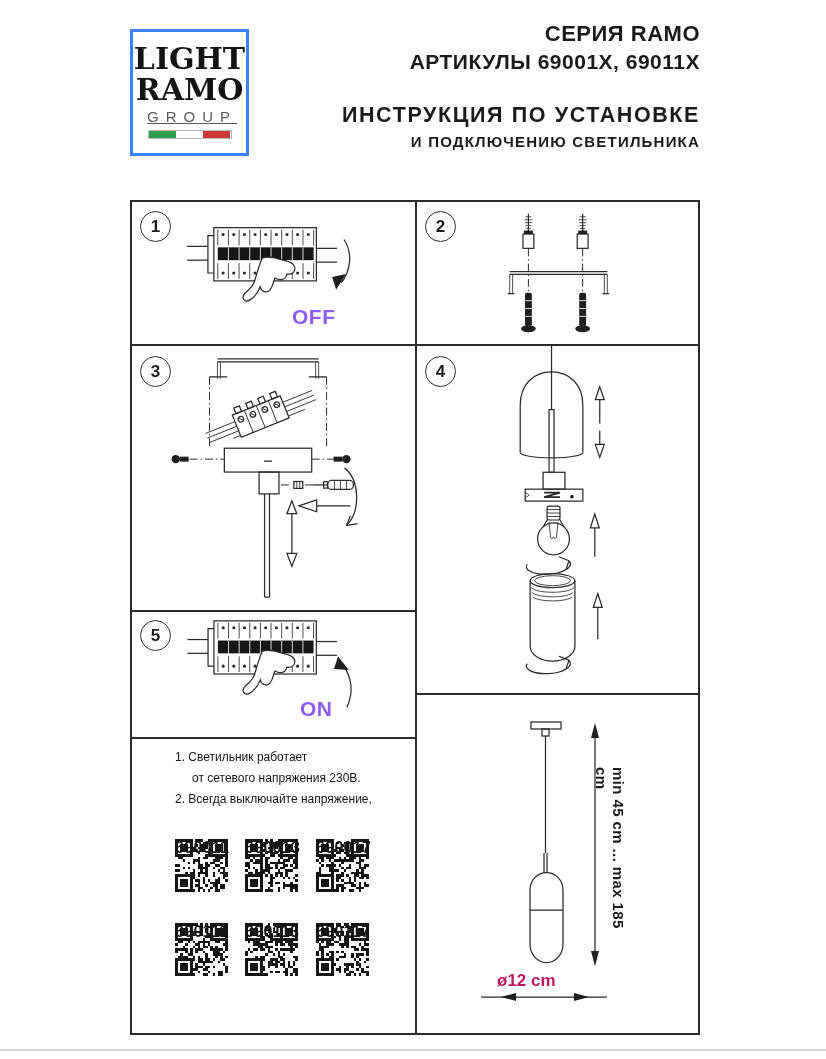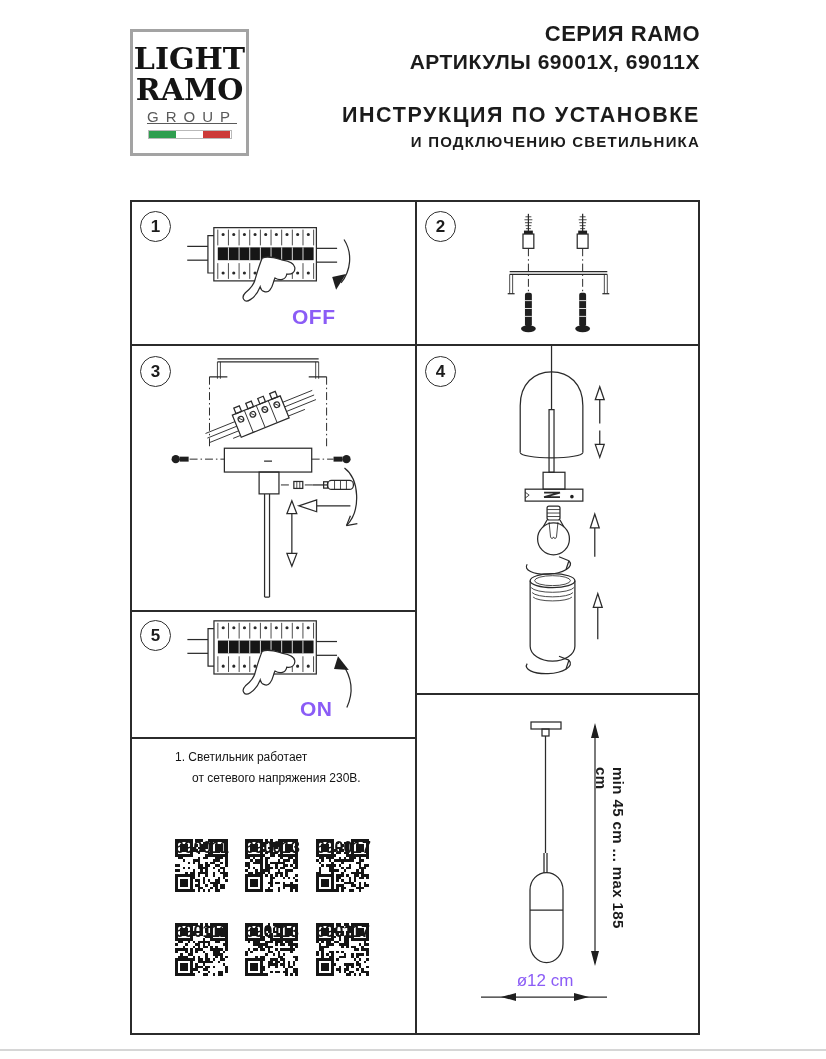--- a/index.html
+++ b/index.html
@@ -3,21 +3,21 @@
 <meta charset="utf-8">
 <style>
   html,body{margin:0;padding:0;}
   body{
     width:826px;height:1059px;position:relative;background:#fff;
     font-family:"Liberation Sans","DejaVu Sans",sans-serif;color:#1c1c1c;
     overflow:hidden;
   }
   .abs{position:absolute;}
   
-  .logo-box{left:130px;top:29px;width:119px;height:127px;border:3px solid #a3a3a3;
+  .logo-box{left:130px;top:29px;width:119px;height:127px;border:3px solid #3b82f6;
     box-sizing:border-box;text-align:center;background:#fff;}
   .logo-word{font-family:"DejaVu Serif","Liberation Serif",serif;font-weight:bold;
     font-size:30px;line-height:31px;color:#141414;letter-spacing:0px;}
   .logo-word.first{margin-top:11px;}
   .logo-group{font-size:15px;letter-spacing:7px;color:#5a5a5a;margin-top:3px;
     margin-left:5px;font-weight:400;text-decoration:underline;}
   .logo-flag{width:84px;height:9px;margin:5px auto 0;display:flex;border:1px solid #b9b9b9;box-sizing:border-box;}
   .logo-flag div{flex:1;height:100%;}
   
   .hdr{right:126px;text-align:right;font-weight:bold;color:#1b1b1b;}
@@ -43,21 +43,21 @@
   svg .wf{fill:#fff;}
   
   .note-line{position:absolute;left:43px;font-size:12px;color:#141414;white-space:nowrap;}
   .qr-item{position:absolute;width:53px;}
   .qr-label{display:block;font-size:16px;font-weight:bold;letter-spacing:.3px;margin-bottom:6px;color:#161616;}
   .qr-box{width:53px;height:53px;}
   .qr-box svg{width:53px;height:53px;stroke:none;}
   
   .v-label{left:182px;top:72px;height:166px;width:21px;writing-mode:vertical-rl;
     font-weight:bold;font-size:15px;letter-spacing:.4px;display:flex;align-items:center;color:#1a1a1a;}
-  .dia-label{left:80px;top:276px;width:96px;text-align:center;font-weight:normal;font-size:17px;color:#8b5cf6;}
+  .dia-label{left:80px;top:276px;width:96px;font-weight:bold;font-size:17px;color:#be185d;}
   .page-edge{left:0;top:1049px;width:826px;height:2px;background:#d6d6d6;}
 </style>
 </head>
 <body>
 
 <div class="abs logo-box">
   <div class="logo-word first">LIGHT</div>
   <div class="logo-word">RAMO</div>
   <div class="logo-group">GROUP</div>
   <div class="logo-flag">
@@ -285,20 +285,21 @@
       <g>
         <path d="M217,97 C224,82 222,66 212,52"></path>
         <polygon class="fl" points="208,45 219,59 204,58"></polygon>
       </g>
     </svg>
   </div>
 
   <div class="cell bR" style="left:0;top:537px;width:285px;height:294px;">
     <div class="note-line" style="top:11px;">1. Светильник работает</div>
     <div class="note-line" style="top:32px;margin-left:17px;">от сетевого напряжения 230В.</div>
+    <div class="note-line" style="top:53px;">2. Всегда выключайте напряжение,</div>
 
     <div class="qr-item" style="left:43px;top:100px;">
       <span class="qr-label">690011</span>
       <div class="qr-box">
           <svg viewBox="0 0 21 21" shape-rendering="crispEdges">
             <g fill="#151515">
               <rect x="0" y="0" width="1" height="1"></rect>
               <rect x="1" y="0" width="1" height="1"></rect>
               <rect x="2" y="0" width="1" height="1"></rect>
               <rect x="3" y="0" width="1" height="1"></rect>

